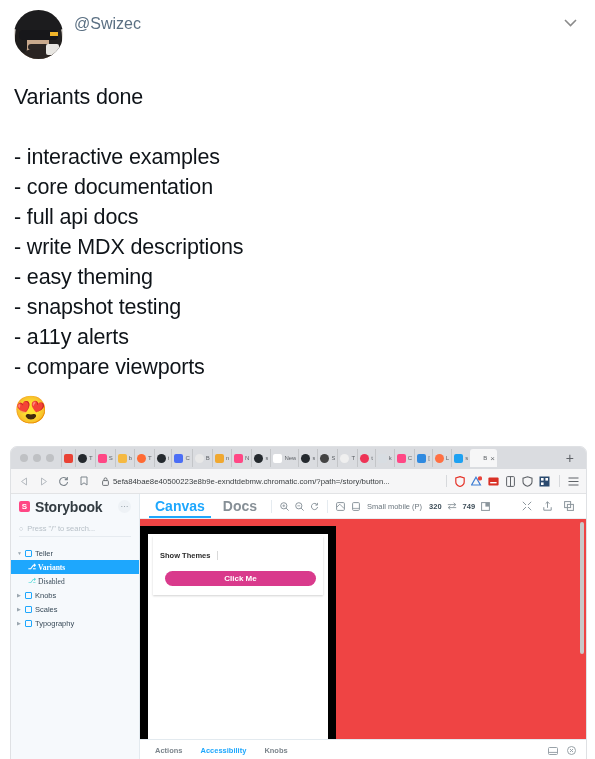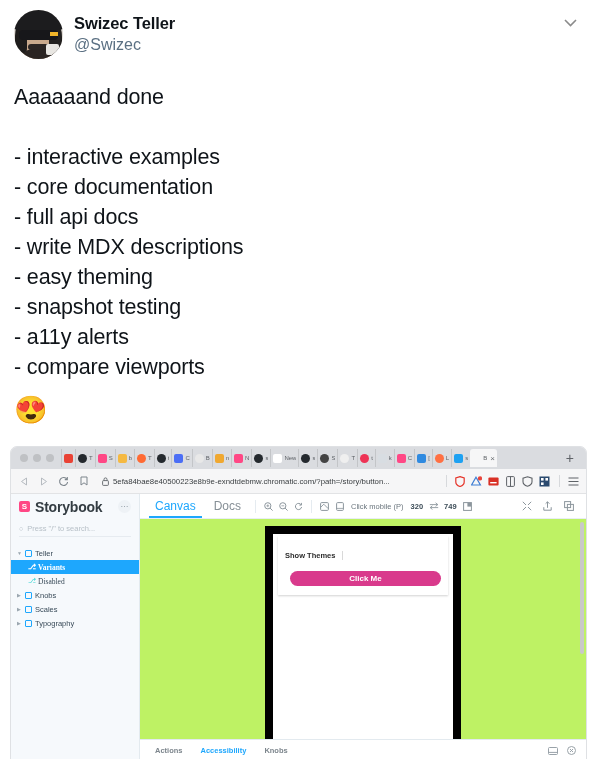--- a/index.html
+++ b/index.html
@@ -392,22 +392,22 @@
     height: 24px;
     display: flex;
     align-items: center;
     background: #ffffff;
     border-bottom: 1px solid #e8eef3;
     padding: 0 6px;
     gap: 0;
     position: relative;
   }
   .sb-tab {
-    font-size: 12px;
-    font-weight: normal;
+    font-size: 14px;
+    font-weight: bold;
     color: #868f96;
     padding: 0 9px;
     height: 24px;
     line-height: 24px;
     position: relative;
   }
   .sb-tab.active {
     color: #1ea7fd;
   }
   .sb-tab.active::after {
@@ -447,24 +447,24 @@
     margin-left: auto;
     display: flex;
     align-items: center;
     gap: 6px;
     padding-right: 4px;
   }
 
   
   .sb-preview {
     flex: 1 1 auto;
-    background: #bef264;
+    background: #ef4444;
     position: relative;
     display: flex;
-    justify-content: center;
+    justify-content: flex-start;
     overflow: hidden;
   }
   .device {
     width: 196px;
     background: #000000;
     padding: 8px 8px 0 8px;
     box-sizing: border-box;
     margin-top: 7px;
     height: 100%;
   }
@@ -550,30 +550,29 @@
       <div class="av-hair-l"></div>
       <div class="av-hair-r"></div>
       <div class="av-hat"></div>
       <div class="av-glasses"></div>
       <div class="av-stripe"></div>
       <div class="av-stache"></div>
       <div class="av-chin"></div>
       <div class="av-white"></div>
     </div>
     <div class="names">
-      <div class="display-name">Swizec Teller</div>
       <div class="handle">@Swizec</div>
     </div>
   </div>
   <div class="caret">
     <svg width="13" height="8" viewBox="0 0 13 8">
         <path d="M1 1l5.5 5.5L12 1" fill="none" stroke="#8b8b8b" stroke-width="1.6"></path>
       </svg>
   </div>
-  <div class="tweet-body">Aaaaaand done
+  <div class="tweet-body">Variants done
 
 - interactive examples
 - core documentation
 - full api docs
 - write MDX descriptions
 - easy theming
 - snapshot testing
 - a11y alerts
 - compare viewports</div>
   <div class="tweet-emoji">😍</div>
@@ -833,21 +832,21 @@
               <rect x="0.6" y="0.6" width="7.8" height="7.8" rx="1" fill="none" stroke="#8c969d" stroke-width="1"></rect>
               <path d="M0.8 5.2l3-3 4.4 4.4" fill="none" stroke="#8c969d" stroke-width="0.9"></path>
             </svg>
         </div>
         <div class="tb-btn">
           <svg width="8" height="9" viewBox="0 0 8 9">
               <rect x="0.6" y="0.6" width="6.8" height="7.8" rx="1" fill="none" stroke="#8c969d" stroke-width="1"></rect>
               <path d="M0.6 6.4h6.8" stroke="#8c969d" stroke-width="0.8"></path>
             </svg>
         </div>
-        <div class="tb-text">Click mobile (P)</div>
+        <div class="tb-text">Small mobile (P)</div>
         <div class="tb-num">320</div>
         <div class="tb-btn">
           <svg width="10" height="8" viewBox="0 0 10 8">
               <path d="M0.8 2.6h8M6.6 0.8l2.2 1.8-2.2 1.8" fill="none" stroke="#8c969d" stroke-width="0.9"></path>
               <path d="M9.2 5.6h-8M3.4 3.8L1.2 5.6l2.2 1.8" fill="none" stroke="#8c969d" stroke-width="0.9"></path>
             </svg>
         </div>
         <div class="tb-num">749</div>
         <div class="tb-btn">
           <svg width="9" height="9" viewBox="0 0 9 9">

